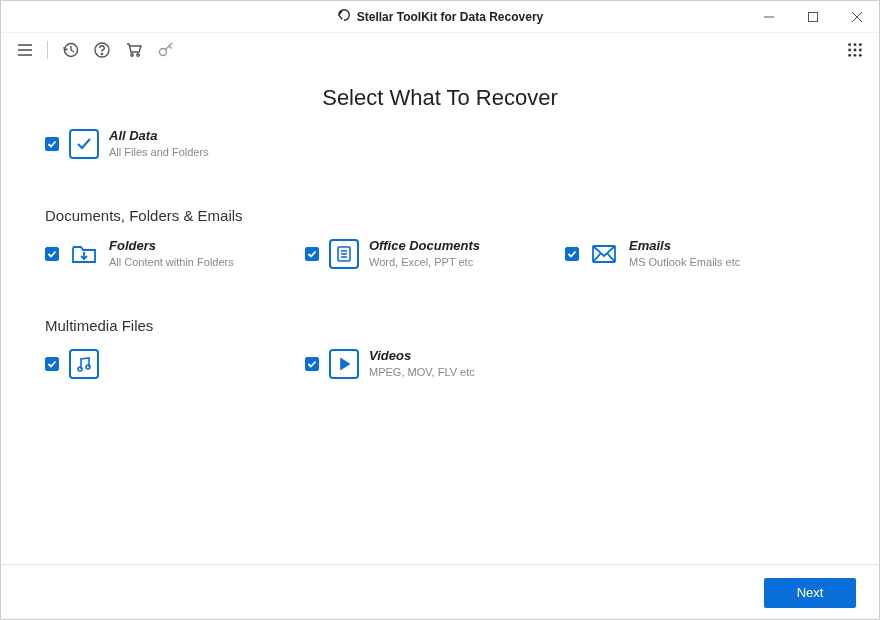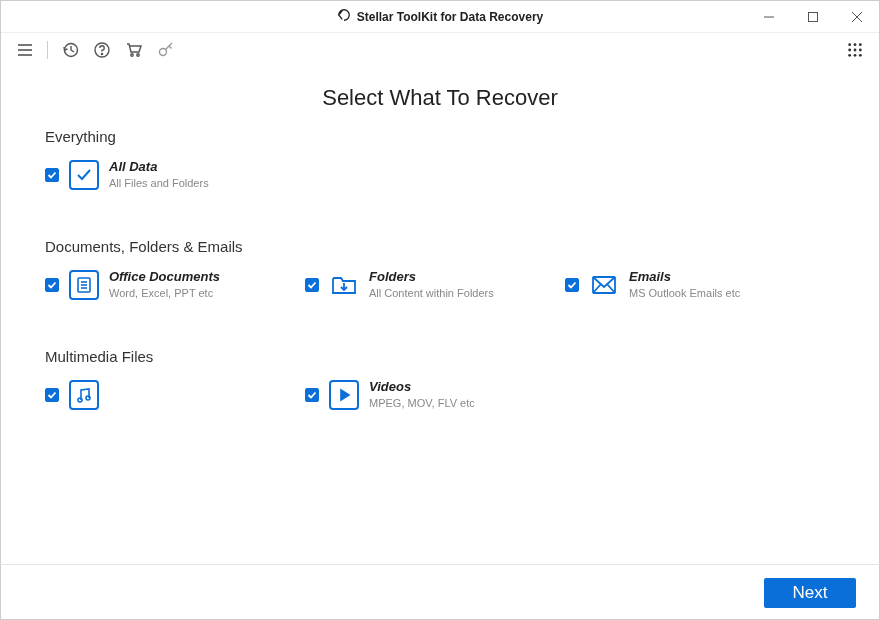--- a/index.html
+++ b/index.html
@@ -161,21 +161,21 @@
       align-items: center;
       justify-content: flex-end;
       padding: 0 24px;
     }
     .next-btn {
       background: #0a6fd9;
       color: #fff;
       border: none;
       width: 92px;
       height: 30px;
-      font-size: 17px;
+      font-size: 13px;
       border-radius: 2px;
       cursor: pointer;
     }
   </style>
 </head>
 <body>
 
 <div class="titlebar">
   <div class="titlebar-title">
     <span>
@@ -255,21 +255,20 @@
           <circle cx="15" cy="15" r="1.6"></circle>
       </svg>
     </div>
   </div>
 </div>
 
 <div class="content">
   <h1 class="page-title">Select What To Recover</h1>
 
   <div class="section">
-    <div class="section-header">Everything</div>
     <div class="row">
       <div class="option">
         <div class="checkbox">
           <svg viewBox="0 0 10 10" stroke="#fff" stroke-width="1.8" fill="none">
               <path d="M1.5 5 L4 7.5 L8.5 2.5"></path>
             </svg>
         </div>
         <div class="big-icon bordered">
           <svg viewBox="0 0 18 18" stroke="#0a6fd9" stroke-width="2" fill="none">
               <path d="M3 9 L7 13 L15 4"></path>
@@ -279,20 +278,38 @@
           <span class="option-title">All Data</span>
           <span class="option-sub">All Files and Folders</span>
         </div>
       </div>
     </div>
   </div>
 
   <div class="section">
     <div class="section-header">Documents, Folders &amp; Emails</div>
     <div class="row">
+      <div class="option">
+        <div class="checkbox">
+          <svg viewBox="0 0 10 10" stroke="#fff" stroke-width="1.8" fill="none">
+              <path d="M1.5 5 L4 7.5 L8.5 2.5"></path>
+            </svg>
+        </div>
+        <div class="big-icon noborder">
+          <svg viewBox="0 0 28 28" stroke="#0a6fd9" stroke-width="1.8" fill="none">
+              <path d="M3 8 L3 22 L25 22 L25 10 L13 10 L11 7 L4 7 Z"></path>
+              <path d="M14 12 L14 19 M11 16 L14 19 L17 16"></path>
+            </svg>
+        </div>
+        <div class="option-text">
+          <span class="option-title">Folders</span>
+          <span class="option-sub">All Content within Folders</span>
+        </div>
+      </div>
+
       <div class="option">
         <div class="checkbox">
           <svg viewBox="0 0 10 10" stroke="#fff" stroke-width="1.8" fill="none">
               <path d="M1.5 5 L4 7.5 L8.5 2.5"></path>
             </svg>
         </div>
         <div class="big-icon bordered">
           <svg viewBox="0 0 18 18" stroke="#0a6fd9" stroke-width="1.6" fill="none">
               <rect x="3" y="2" width="12" height="14" rx="1"></rect>
               <line x1="6" y1="6" x2="12" y2="6"></line>
@@ -307,38 +324,20 @@
       </div>
 
       <div class="option">
         <div class="checkbox">
           <svg viewBox="0 0 10 10" stroke="#fff" stroke-width="1.8" fill="none">
               <path d="M1.5 5 L4 7.5 L8.5 2.5"></path>
             </svg>
         </div>
         <div class="big-icon noborder">
           <svg viewBox="0 0 28 28" stroke="#0a6fd9" stroke-width="1.8" fill="none">
-              <path d="M3 8 L3 22 L25 22 L25 10 L13 10 L11 7 L4 7 Z"></path>
-              <path d="M14 12 L14 19 M11 16 L14 19 L17 16"></path>
-            </svg>
-        </div>
-        <div class="option-text">
-          <span class="option-title">Folders</span>
-          <span class="option-sub">All Content within Folders</span>
-        </div>
-      </div>
-
-      <div class="option">
-        <div class="checkbox">
-          <svg viewBox="0 0 10 10" stroke="#fff" stroke-width="1.8" fill="none">
-              <path d="M1.5 5 L4 7.5 L8.5 2.5"></path>
-            </svg>
-        </div>
-        <div class="big-icon noborder">
-          <svg viewBox="0 0 28 28" stroke="#0a6fd9" stroke-width="1.8" fill="none">
               <rect x="3" y="6" width="22" height="16" rx="1"></rect>
               <path d="M3 6 L14 16 L25 6 M3 22 L11 13 M25 22 L17 13"></path>
             </svg>
         </div>
         <div class="option-text">
           <span class="option-title">Emails</span>
           <span class="option-sub">MS Outlook Emails etc</span>
         </div>
       </div>
     </div>

